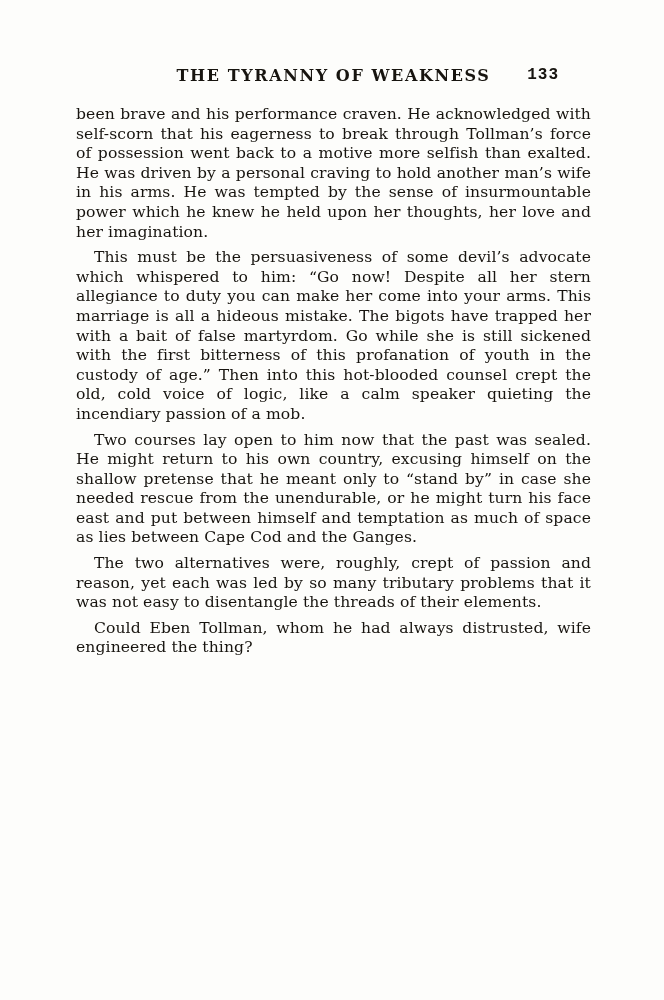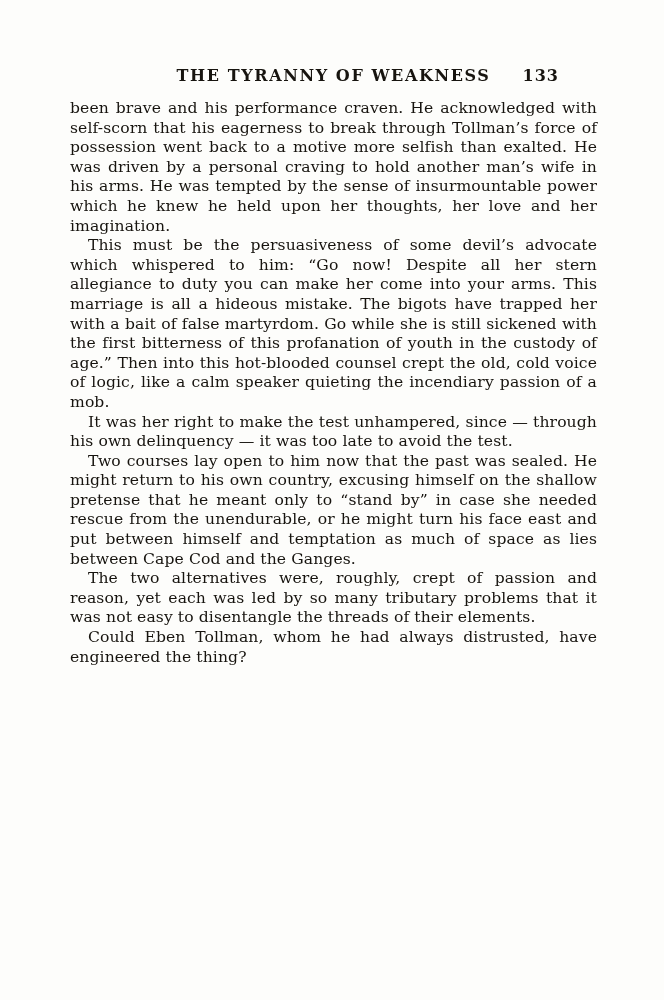--- a/index.html
+++ b/index.html
@@ -32,51 +32,51 @@
     text-align: center;
   }
   .running-title {
     display: inline-block;
   }
   .page-number {
     position: absolute;
     right: 38px;
     top: 0;
     letter-spacing: 1px;
+    font-family: Liberation Mono, monospace;
   }
   .text-block {
     position: absolute;
     top: 99px;
     left: 70px;
     width: 527px;
     font-size: 15.6px;
     line-height: 19.6px;
     text-align: justify;
     letter-spacing: 0.1px;
   }
   .text-block p {
-    margin: 0;
+    margin: 6px;
     text-indent: 1.15em;
   }
   .text-block p.first {
     text-indent: 0;
   }
 </style>
 </head>
 <body>
 
 <div class="book-page">
 
   <div class="running-header">
     <span class="running-title">THE TYRANNY OF WEAKNESS</span>
     <span class="page-number">133</span>
   </div>
 
   <div class="text-block">
     <p class="first">been brave and his performance craven.  He acknowledged with self-scorn that his eagerness to break through Tollman’s force of possession went back to a motive more selfish than exalted.  He was driven by a personal craving to hold another man’s wife in his arms.  He was tempted by the sense of insurmountable power which he knew he held upon her thoughts, her love and her imagination.</p>
     <p>This must be the persuasiveness of some devil’s advocate which whispered to him:  “Go now!  Despite all her stern allegiance to duty you can make her come into your arms.  This marriage is all a hideous mistake.  The bigots have trapped her with a bait of false martyrdom.  Go while she is still sickened with the first bitterness of this profanation of youth in the custody of age.”  Then into this hot-blooded counsel crept the old, cold voice of logic, like a calm speaker quieting the incendiary passion of a mob.</p>
-    <p>It was her right to make the test unhampered, since — through his own delinquency — it was too late to avoid the test.</p>
     <p>Two courses lay open to him now that the past was sealed.  He might return to his own country, excusing himself on the shallow pretense that he meant only to “stand by” in case she needed rescue from the unendurable, or he might turn his face east and put between himself and temptation as much of space as lies between Cape Cod and the Ganges.</p>
     <p>The two alternatives were, roughly, crept of passion and reason, yet each was led by so many tributary problems that it was not easy to disentangle the threads of their elements.</p>
-    <p>Could Eben Tollman, whom he had always distrusted, have engineered the thing?</p>
+    <p>Could Eben Tollman, whom he had always distrusted, wife engineered the thing?</p>
   </div>
 
 </div>
 
 </body></html>

